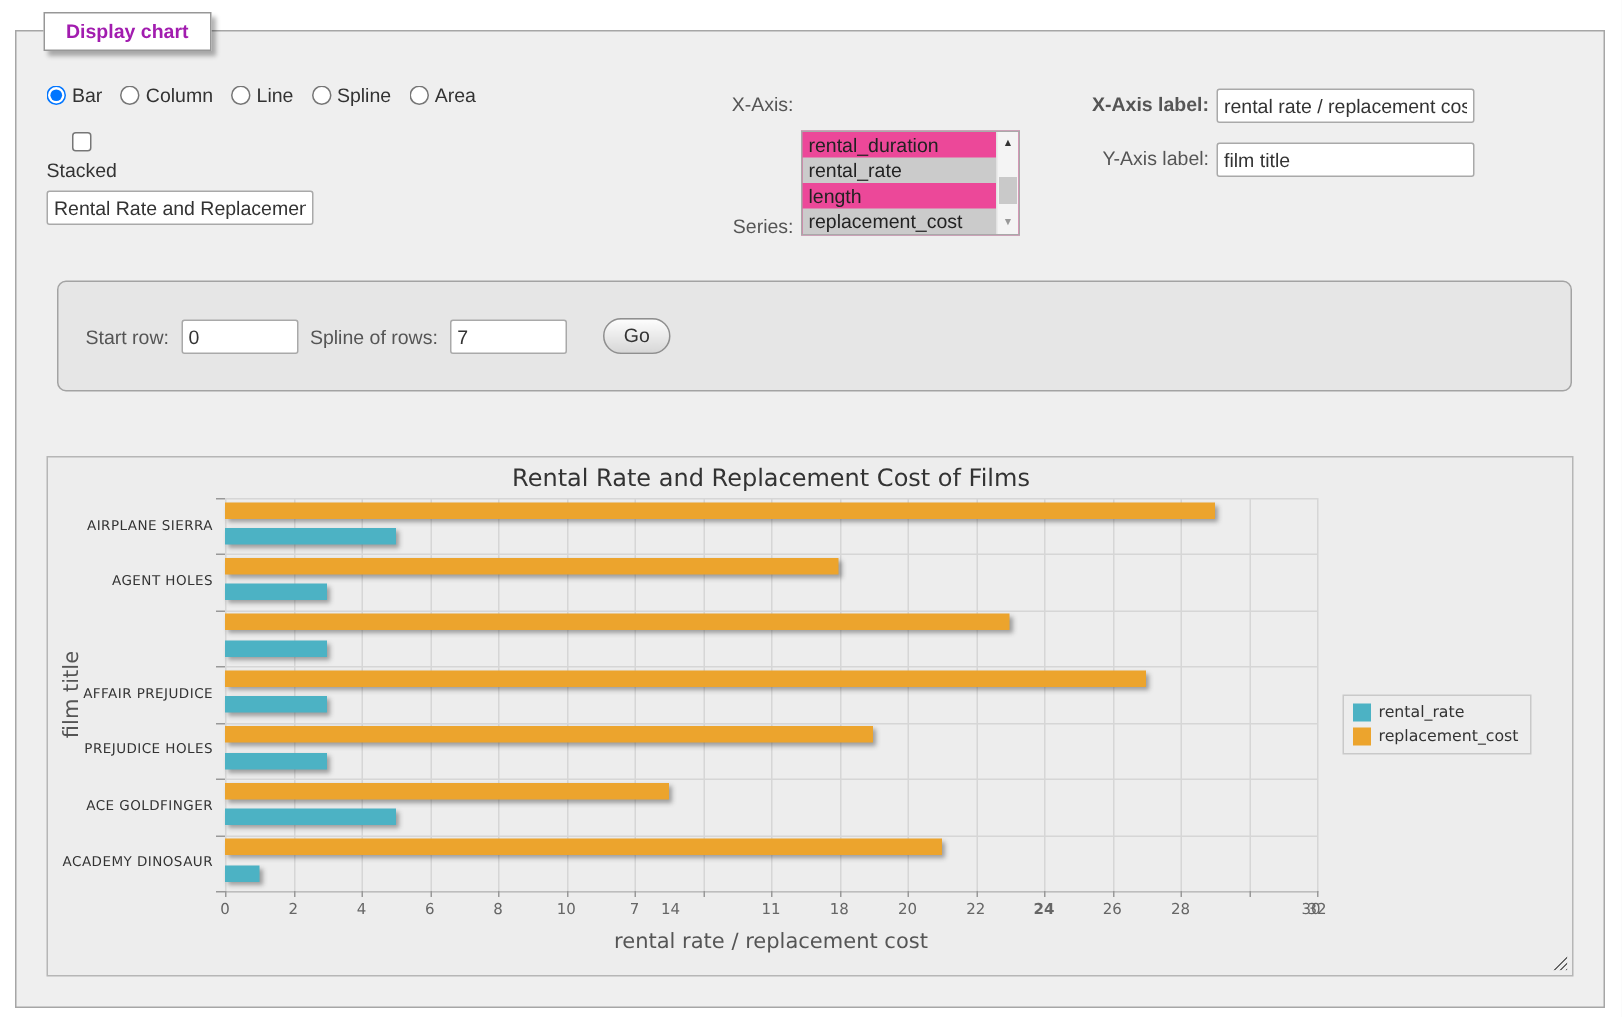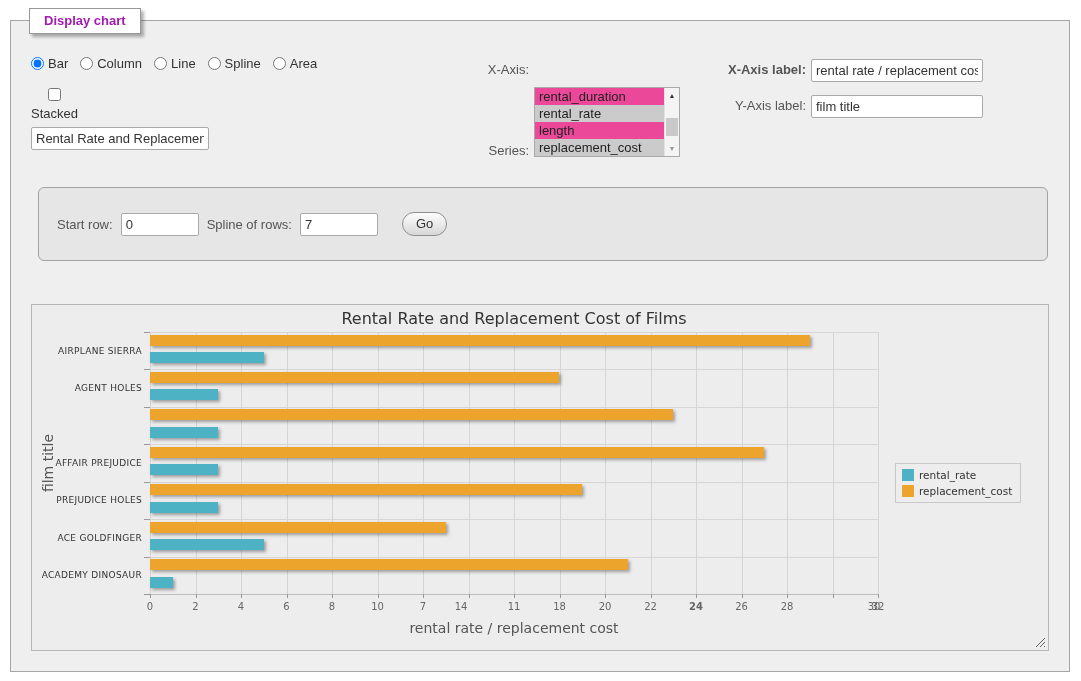--- a/index.html
+++ b/index.html
@@ -188,21 +188,21 @@
       <div class="xtick-label" style="left: 194px;">4</div>
       <div class="xtick" style="left: 254.5px;"></div>
       <div class="xtick-label" style="left: 239.5px;">6</div>
       <div class="xtick" style="left: 300px;"></div>
       <div class="xtick-label" style="left: 285px;">8</div>
       <div class="xtick" style="left: 345.5px;"></div>
       <div class="xtick-label" style="left: 330.5px;">10</div>
       <div class="xtick" style="left: 391px;"></div>
       <div class="xtick-label" style="left: 376px;">7</div>
       <div class="xtick" style="left: 436.5px;"></div>
-      <div class="xtick-label" style="left: 414px;">14</div>
+      <div class="xtick-label" style="left: 400px;">14</div>
       <div class="xtick" style="left: 482px;"></div>
       <div class="xtick-label" style="left: 467px;">11</div>
       <div class="xtick" style="left: 527.5px;"></div>
       <div class="xtick-label" style="left: 512.5px;">18</div>
       <div class="xtick" style="left: 573px;"></div>
       <div class="xtick-label" style="left: 558px;">20</div>
       <div class="xtick" style="left: 618.5px;"></div>
       <div class="xtick-label" style="left: 603.5px;">22</div>
       <div class="xtick" style="left: 664px;"></div>
       <div class="xtick-label" style="left: 649px; font-weight: bold;">24</div>

